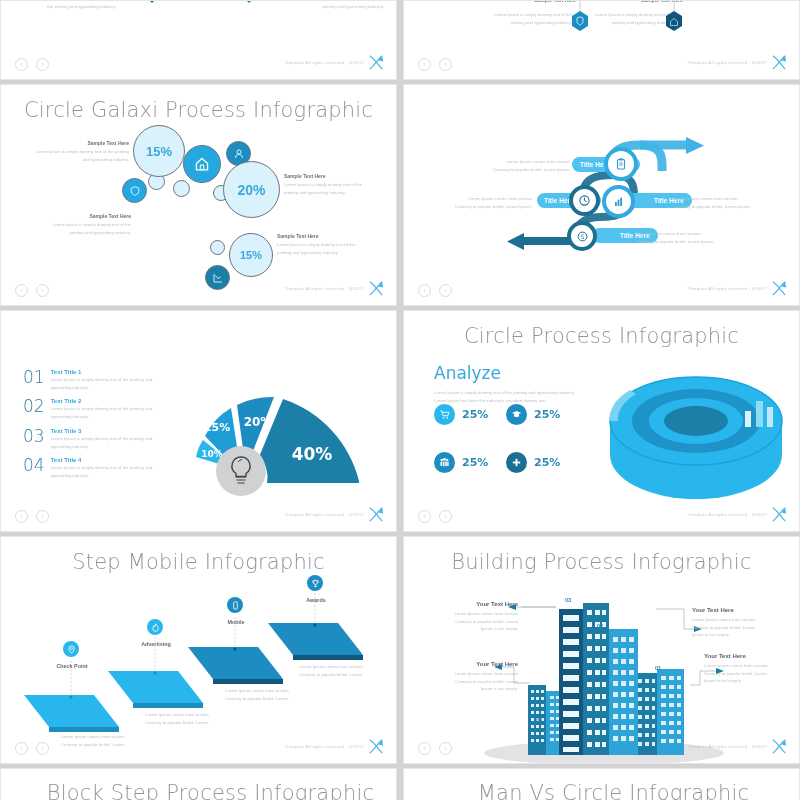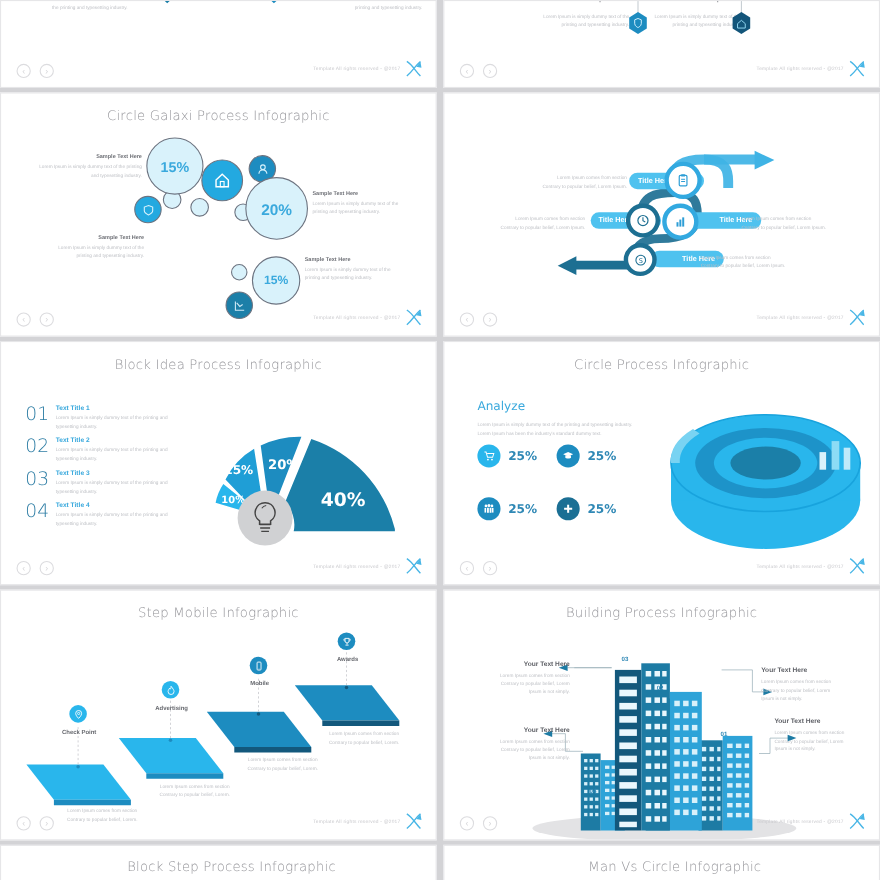--- a/index.html
+++ b/index.html
@@ -20,21 +20,21 @@
   .slide {
     background:#ffffff;
     position:relative;
     overflow:hidden;
     border:1px solid #e6e6e8;
   }
   .slide-title {
     text-align:center;
     color:#949499;
     font-weight:300;
-    font-size:12px;
+    font-size:21px;
     letter-spacing:.2px;
     padding-top:13px;
     font-family:"DejaVu Sans", sans-serif;
   }
   .nav {
     position:absolute; left:14px; bottom:8px;
     display:flex; gap:8px;
   }
   .nav-btn {
     width:13px;height:13px;border-radius:50%;
@@ -65,21 +65,21 @@
   .pill{position:absolute;height:15px;border-radius:8px;display:flex;align-items:center;
         color:#fff;font-size:6.6px;font-weight:600;}
   .ring{position:absolute;border-radius:50%;display:flex;align-items:center;justify-content:center;}
 
   
   .bi-num{font-size:17px;color:#2f7ea5;font-weight:300;font-family:"DejaVu Sans",sans-serif;line-height:1;}
   .bi-t{font-size:6px;color:#3aa9dd;font-weight:600;}
   .bi-row{display:flex;gap:6px;margin-bottom:7px;}
 
   
-  .an-h{font-size:11px;color:#3aa9dd;font-weight:400;font-family:"DejaVu Sans",sans-serif;}
+  .an-h{font-size:17px;color:#3aa9dd;font-weight:400;font-family:"DejaVu Sans",sans-serif;}
   .stat{display:flex;align-items:center;gap:7px;}
   .stat .dot{width:21px;height:21px;border-radius:50%;display:flex;align-items:center;justify-content:center;color:#fff;}
   .stat .pv{font-size:11px;color:#2f88b5;font-family:"DejaVu Sans",sans-serif;}
 
   
   .sp-lbl{font-size:5.4px;font-weight:bold;color:#66686e;text-align:center;}
   .sp-ic{width:16px;height:16px;border-radius:50%;display:flex;align-items:center;justify-content:center;color:#fff;}
 
   
   .bd-h{font-size:6px;font-weight:bold;color:#5f6167;}
@@ -317,21 +317,20 @@
       <span class="footer-text">Template All rights reserved - @2017</span>
       <svg class="logo-x" viewBox="0 0 20 20">
         <path d="M3 3 C9 7 11 12 16 17" stroke="#49b6e6" stroke-width="1.3" fill="none"></path>
         <path d="M16 3 C11 7 9 12 3 17" stroke="#49b6e6" stroke-width="1.3" fill="none"></path>
         <path d="M16 3 L17 9 L12 8 Z" fill="#49b6e6"></path>
       </svg>
     </div>
   </div>
 
   <div class="slide">
-    <div class="slide-title">Block Idea Process Infographic</div>
 
     <div style="position:absolute;left:22px;top:58px;width:150px;">
       <div class="bi-row">
         <div class="bi-num">01</div>
         <div>
           <div class="bi-t">Text Title 1</div>
           <div class="body-xs" style="margin-top:1px;">Lorem Ipsum is simply dummy text of the printing and typesetting industry.</div>
         </div>
       </div>
       <div class="bi-row">

